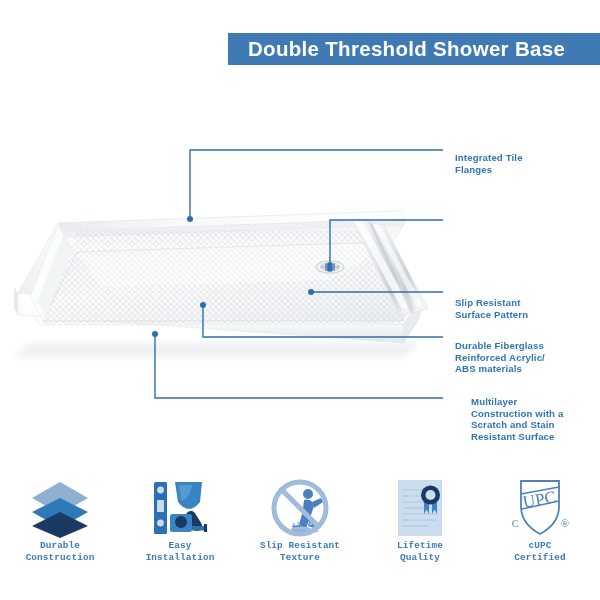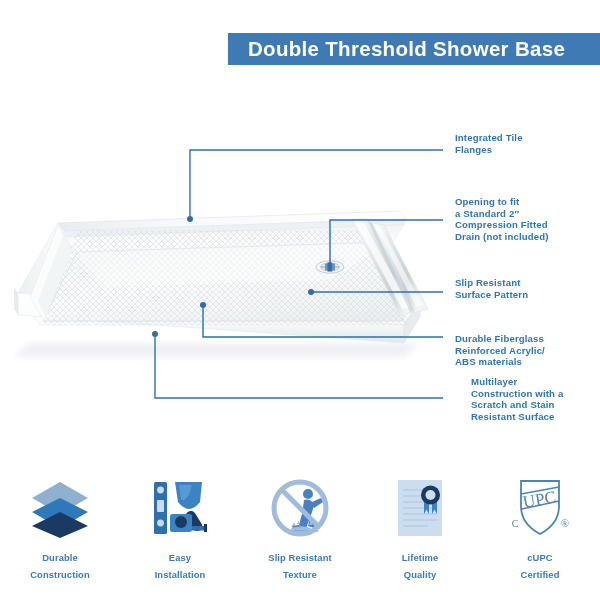--- a/index.html
+++ b/index.html
@@ -34,54 +34,54 @@
   
   .callout{
     position:absolute;
     color:#2f76b8;
     font-size:9.6px;
     font-weight:bold;
     line-height:11.6px;
     letter-spacing:0.15px;
     white-space:pre-line;
     font-family:"Liberation Sans", sans-serif;
+    margin-top:20px;
   }
   .c1{left:455px;top:132px;}
   .c2{left:455px;top:196px;}
   .c3{left:455px;top:277px;}
-  .c4{left:455px;top:333px;}
+  .c4{left:455px;top:320px;}
   .c5{left:471px;top:376px;}
 
   
   #leaders{position:absolute;left:0;top:0;width:600px;height:600px;pointer-events:none;}
 
   
   #features{
     position:absolute;left:0;top:462px;width:600px;height:138px;
     display:flex;
   }
   .feature{
     flex:1 1 0;
     display:flex;flex-direction:column;align-items:center;
     padding-top:14px;
   }
   .feature .ficon{
     width:64px;height:64px;
     display:flex;align-items:center;justify-content:center;
   }
   .feature .flabel{
-    margin-top:9px;
     text-align:center;
     color:#3a7bbf;
     font-size:9.4px;
     font-weight:bold;
-    line-height:17px;
+    line-height:12px;
     letter-spacing:0.1px;
     white-space:pre-line;
-    font-family:Liberation Sans, sans-serif;
+    font-family:Liberation Mono, monospace;
   }
 </style>
 </head>
 <body>
 
 <div id="page">
 
   <div class="title-banner">
     <span class="title-text">Double Threshold Shower Base</span>
   </div>
@@ -202,24 +202,20 @@
     <g fill="#2f6fae" stroke="none">
       <circle cx="190" cy="219" r="3"></circle>
       <circle cx="311" cy="292" r="3"></circle>
       <circle cx="203" cy="305" r="3"></circle>
       <circle cx="155" cy="334" r="3"></circle>
     </g>
   </svg>
 
   <div class="callout c1">Integrated Tile
 Flanges</div>
-  <div class="callout c2">Opening to fit
-a Standard 2″
-Compression Fitted
-Drain (not included)</div>
   <div class="callout c3">Slip Resistant
 Surface Pattern</div>
   <div class="callout c4">Durable Fiberglass
 Reinforced Acrylic/
 ABS materials</div>
   <div class="callout c5">Multilayer
 Construction with a
 Scratch and Stain
 Resistant Surface</div>
 

